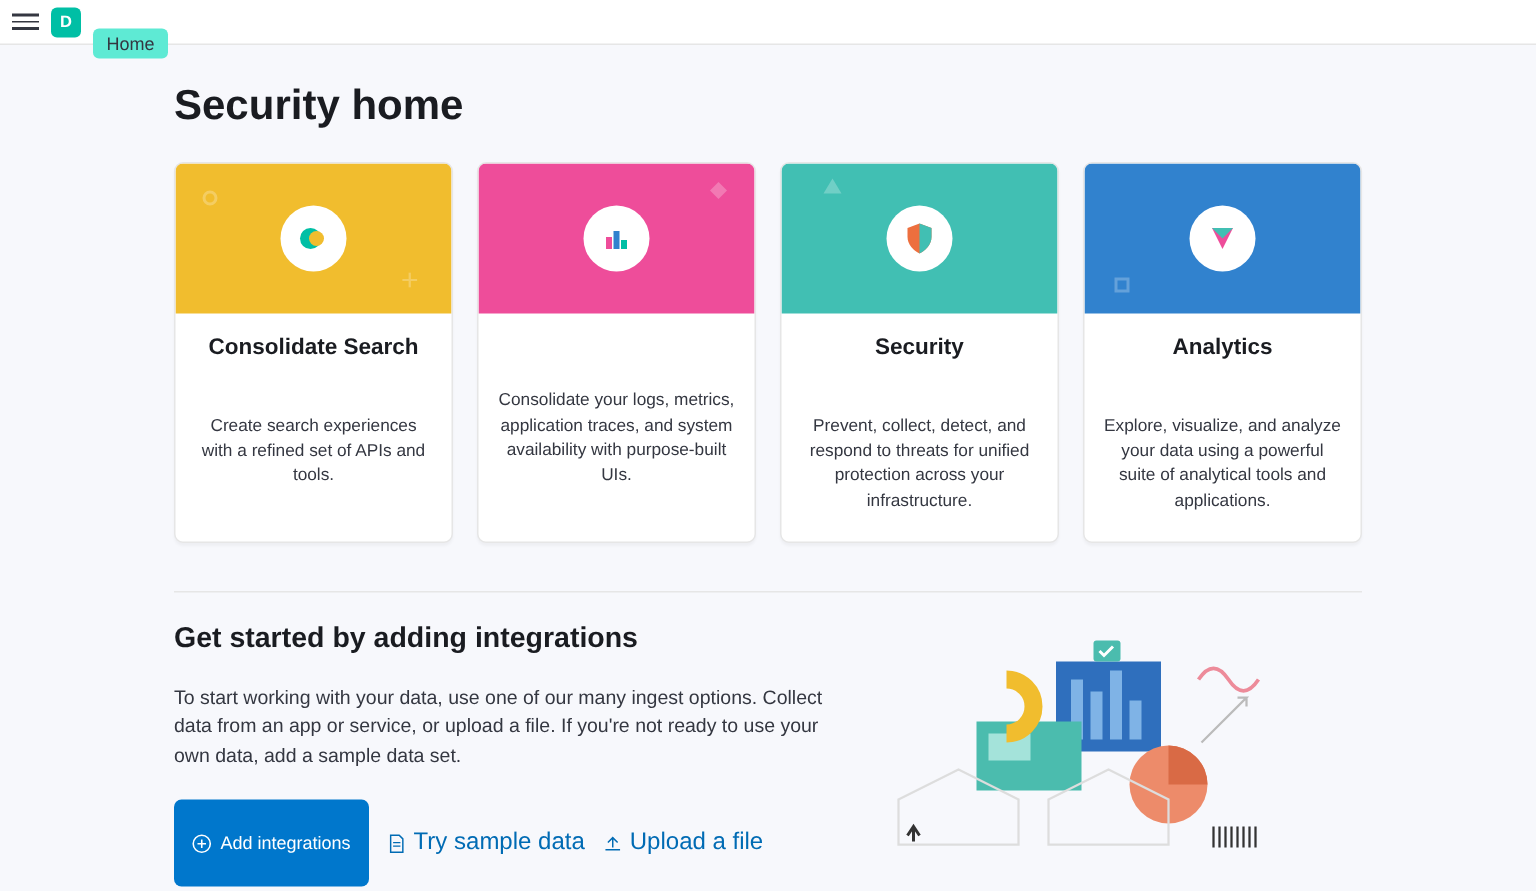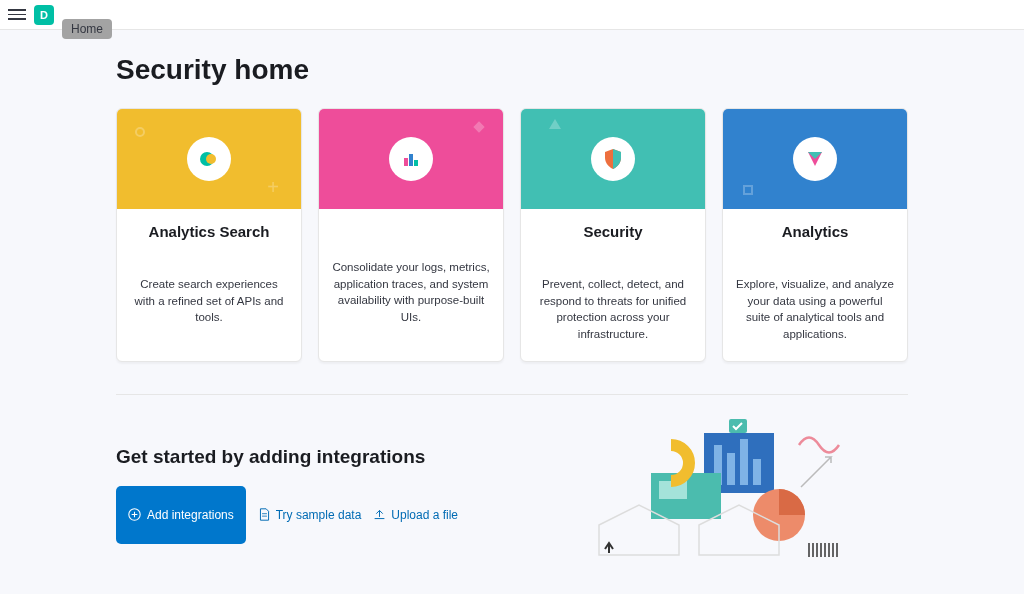--- a/index.html
+++ b/index.html
@@ -1,42 +1,42 @@
 <!DOCTYPE html>
 <html><head>
 <meta charset="utf-8">
 <style>
 * { box-sizing: border-box; margin: 0; padding: 0; }
 body { font-family: -apple-system, BlinkMacSystemFont, 'Segoe UI', Helvetica, Arial, sans-serif; background: #f7f8fc; color: #1a1c21; width: 1024px; }
 .topbar { height: 30px; background: #fff; border-bottom: 1px solid #e6e6e6; display: flex; align-items: center; padding: 0 8px; gap: 8px; }
 .hamburger { width: 18px; height: 18px; display: flex; flex-direction: column; justify-content: center; gap: 3px; cursor: pointer; }
 .hamburger span { height: 1.5px; background: #343741; display: block; }
 .logo { width: 20px; height: 20px; background: #00bfa5; border-radius: 4px; color: #fff; font-size: 11px; font-weight: bold; display: flex; align-items: center; justify-content: center; }
-.breadcrumb-item { background: #a3a3a3; border-radius: 4px; padding: 3px 9px; font-size: 12px; color: #343741; margin-top: 28px; }
+.breadcrumb-item { background: #5eead4; border-radius: 4px; padding: 3px 9px; font-size: 12px; color: #343741; margin-top: 28px; }
 .content { max-width: 792px; margin: 0 auto; padding: 24px 0 0; }
 h1 { font-size: 28px; font-weight: 700; margin-bottom: 22px; }
 .card-row { display: flex; gap: 16px; margin-bottom: 32px; }
 .solution-card { flex: 1; background: #fff; border: 1px solid #e6e6e6; border-radius: 6px; overflow: hidden; box-shadow: 0 2px 2px rgba(0,0,0,0.04); cursor: pointer; }
 .card-hero { height: 100px; display: flex; align-items: center; justify-content: center; position: relative; }
 .card-hero.yellow { background: #f1bd2e; }
 .card-hero.pink { background: #ee4d9a; }
 .card-hero.teal { background: #41bfb3; }
 .card-hero.blue { background: #3182ce; }
 .hero-badge { width: 44px; height: 44px; background: #fff; border-radius: 50%; display: flex; align-items: center; justify-content: center; position: relative; z-index: 2; }
 .card-body { padding: 14px 12px 18px; text-align: center; }
 .card-title { font-size: 15px; font-weight: 700; margin-bottom: 8px; }
 .card-desc { font-size: 11.5px; color: #343741; line-height: 1.45; margin-top: 36px; }
 .section-divider { border-top: 1px solid #e6e6e6; margin-bottom: 20px; }
 .integrations { display: flex; gap: 12px; align-items: center; margin-bottom: 24px; }
 .integrations-text { flex: 1.3; }
 h2 { font-size: 19px; font-weight: 700; margin-bottom: 18px; }
 .integrations-text p { font-size: 13px; color: #343741; line-height: 1.5; margin-bottom: 20px; }
 .action-row { display: flex; gap: 12px; align-items: center; }
 .btn-primary { background: #0077cc; color: #fff; border: none; border-radius: 5px; padding: 22px 12px; font-size: 12px; font-weight: 500; display: inline-flex; align-items: center; gap: 6px; cursor: pointer; }
-.btn-link { color: #006bb4; font-size: 12px; text-decoration: none; display: inline-flex; align-items: center; gap: 5px; cursor: pointer; }
+.btn-link { color: #006bb4; font-size: 16px; text-decoration: none; display: inline-flex; align-items: center; gap: 5px; cursor: pointer; }
 .illustration { flex: 1; height: 160px; position: relative; }
 .management-header { display: flex; justify-content: space-between; align-items: center; margin-bottom: 16px; }
 
 .deco { position: absolute; opacity: 0.25; }
 </style>
 </head>
 <body>
 
 <div class="topbar">
   <div class="hamburger">
@@ -58,21 +58,21 @@
         <span class="deco" style="top:18px;left:18px;width:10px;height:10px;border:2px solid #fff;border-radius:50%;"></span>
         <span class="deco" style="bottom:10px;right:22px;font-size:20px;color:#fff;">+</span>
         <div class="hero-badge">
           <svg width="22" height="22" viewBox="0 0 22 22">
               <circle cx="9" cy="11" r="7" fill="#00bfa5"></circle>
               <circle cx="13" cy="11" r="5" fill="#f1bd2e"></circle>
             </svg>
         </div>
       </div>
       <div class="card-body">
-        <div class="card-title">Analytics Search</div>
+        <div class="card-title">Consolidate Search</div>
         <div class="card-desc">Create search experiences with a refined set of APIs and tools.</div>
       </div>
     </div>
 
     <div class="solution-card">
       <div class="card-hero pink">
         <span class="deco" style="top:14px;right:20px;width:8px;height:8px;background:#fff;transform:rotate(45deg);"></span>
         <div class="hero-badge">
           <svg width="20" height="20" viewBox="0 0 20 20">
               <rect x="3" y="9" width="4" height="8" fill="#ee4d9a"></rect>
@@ -117,20 +117,21 @@
         <div class="card-desc">Explore, visualize, and analyze your data using a powerful suite of analytical tools and applications.</div>
       </div>
     </div>
   </div>
 
   <div class="section-divider"></div>
 
   <div class="integrations">
     <div class="integrations-text">
       <h2>Get started by adding integrations</h2>
+      <p>To start working with your data, use one of our many ingest options. Collect data from an app or service, or upload a file. If you're not ready to use your own data, add a sample data set.</p>
       <div class="action-row">
         <button class="btn-primary">
           <svg width="13" height="13" viewBox="0 0 16 16">
               <circle cx="8" cy="8" r="7" fill="none" stroke="#fff" stroke-width="1.3"></circle>
               <path d="M8 4.5v7M4.5 8h7" stroke="#fff" stroke-width="1.3"></path>
             </svg>
           <span>Add integrations</span>
         </button>
         <a class="btn-link">
           <svg width="13" height="13" viewBox="0 0 16 16">

